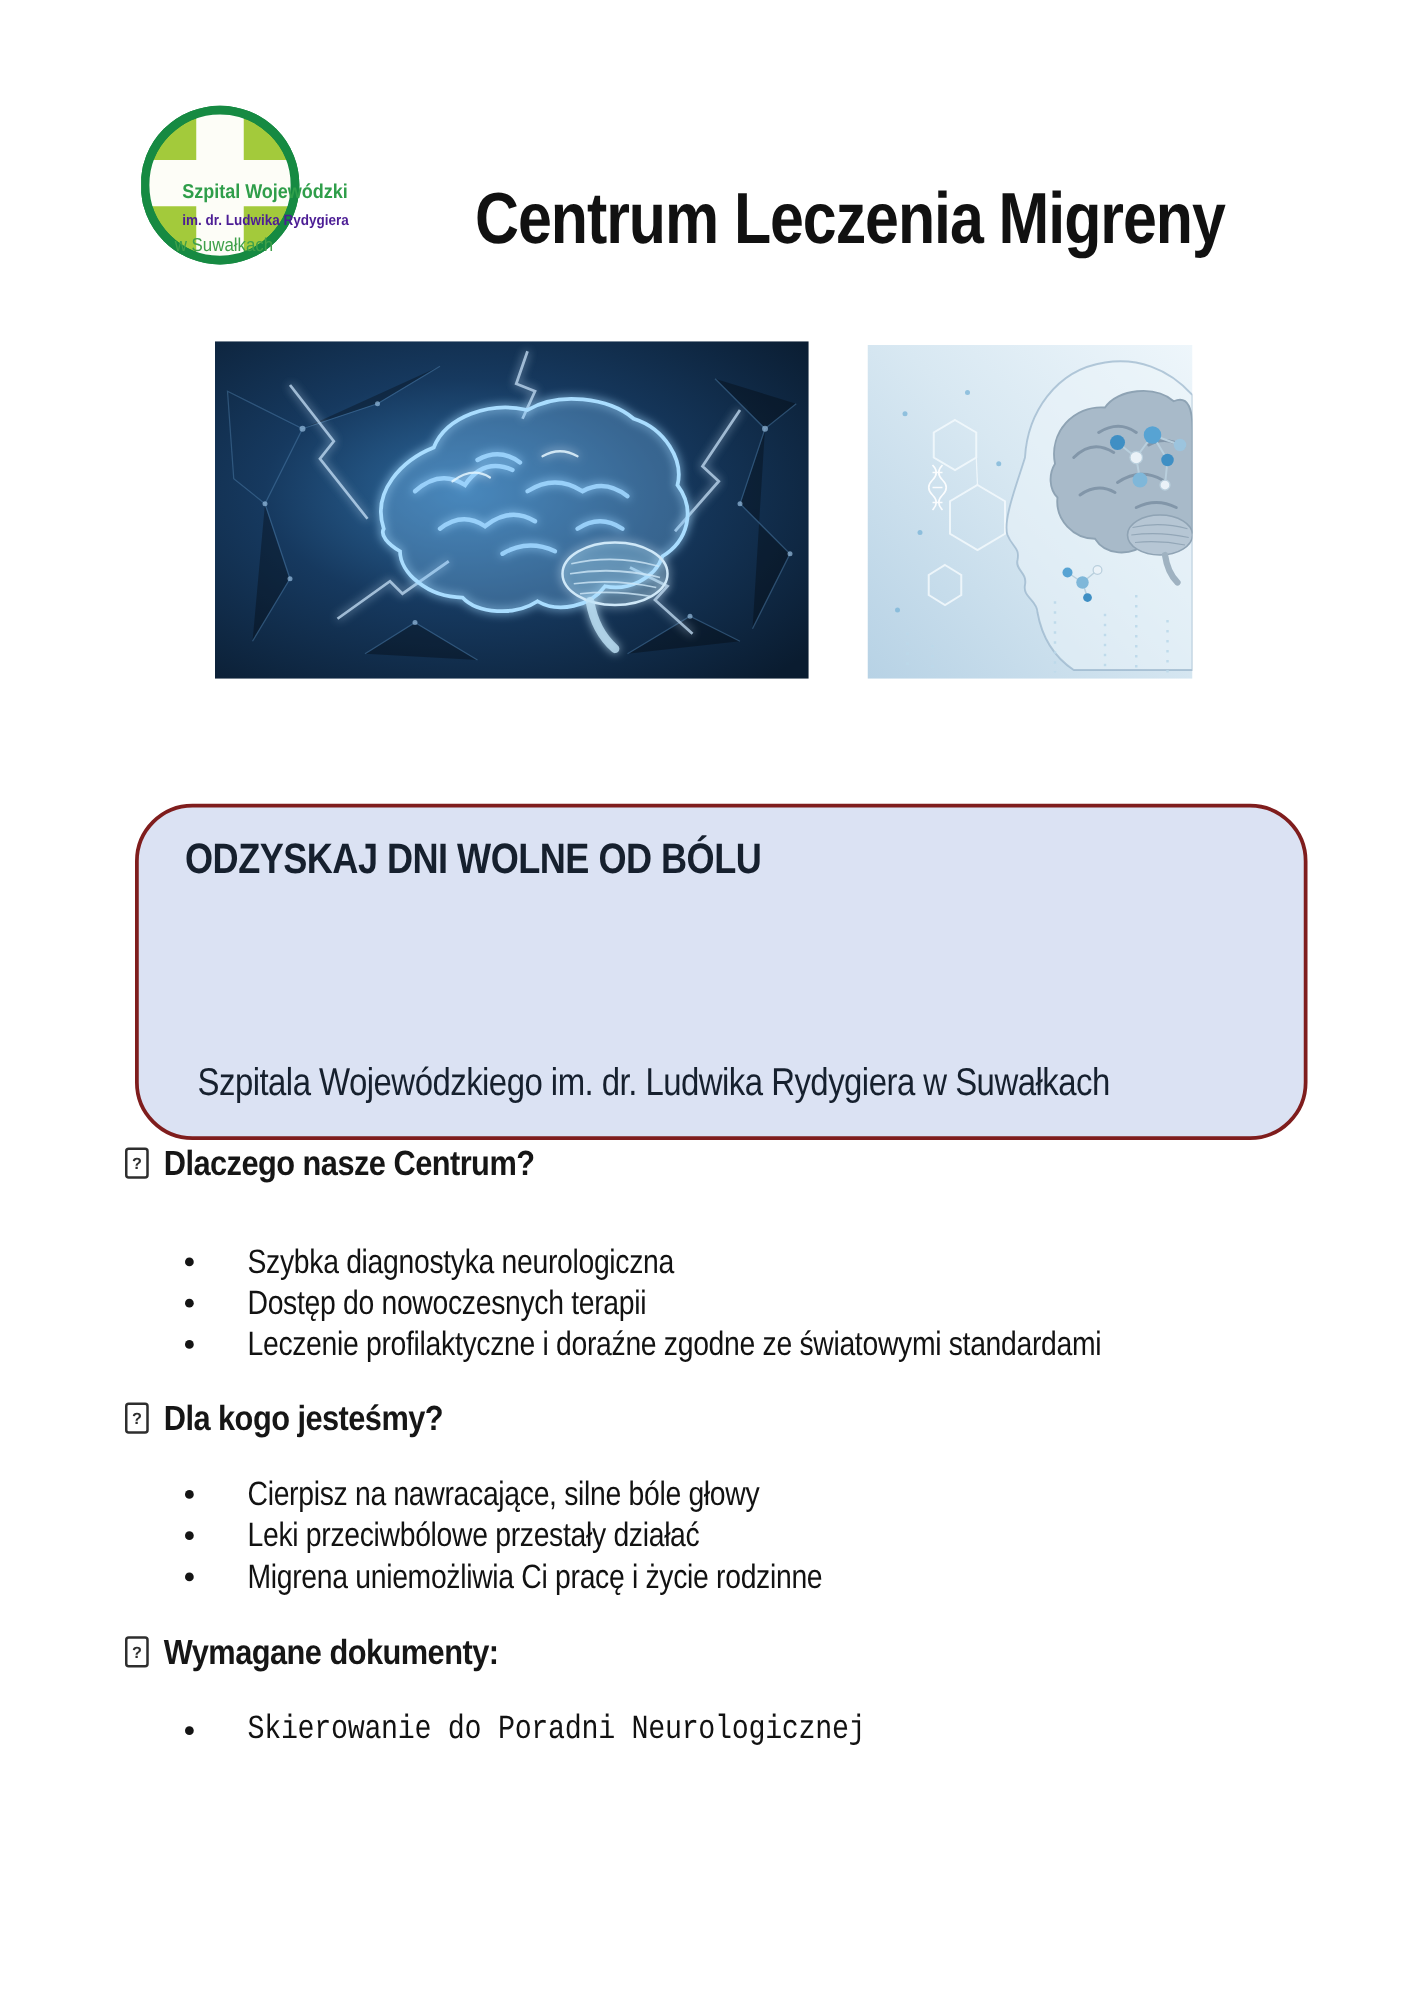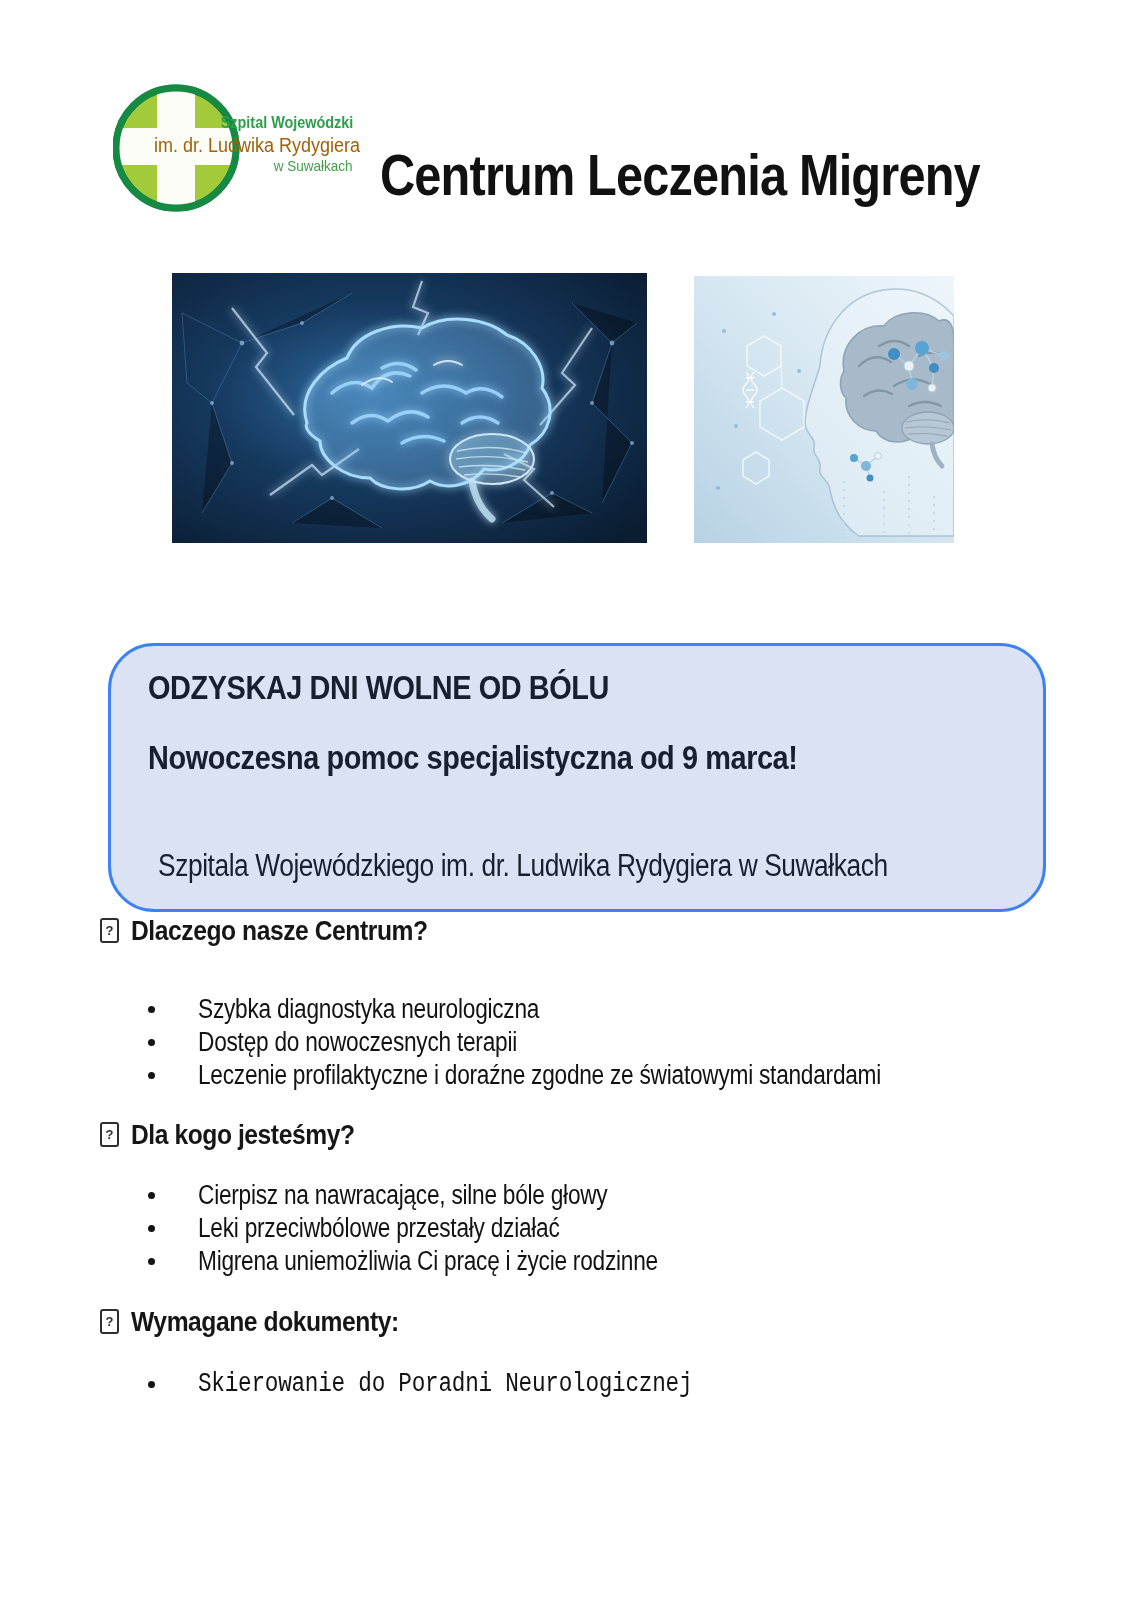--- a/index.html
+++ b/index.html
@@ -4,36 +4,36 @@
 <style>
   html,body{margin:0;padding:0;background:#e9e9e9;}
   .page{
     position:relative;width:1140px;height:1612px;margin:0 auto;
     background:#ffffff;overflow:hidden;
     font-family:"Liberation Sans",sans-serif;color:#1a1a1a;
   }
   
   .logo{position:absolute;left:113px;top:84px;width:270px;height:132px;}
   .logo-svg{position:absolute;left:0;top:0;}
-  .logo-text{position:absolute;left:18px;top:28px;width:222px;text-align:right;}
+  .logo-text{position:absolute;left:18px;top:59px;width:222px;text-align:left;}
   .logo-text div{white-space:nowrap;}
   .lt1{font-size:16px;font-weight:700;color:#2f9e4a;line-height:22px;}
-  .lt2{font-size:20px;font-weight:400;color:#a16207;line-height:22px;}
+  .lt2{font-size:12px;font-weight:700;color:#4c1d95;line-height:22px;}
   .lt3{font-size:15px;font-weight:400;color:#3fa04a;line-height:20px;}
   .ltc{display:inline-block;transform:scaleX(.9);transform-origin:100% 50%;}
   
   .title{position:absolute;left:380px;top:146px;margin:0;font-size:58px;font-weight:700;color:#111;line-height:58px;}
   .cond{display:inline-block;transform:scaleX(.84);transform-origin:0 50%;white-space:nowrap;letter-spacing:-1px;}
   
   .img-left{position:absolute;left:172px;top:273px;width:475px;height:270px;}
   .img-right{position:absolute;left:694px;top:276px;width:260px;height:267px;}
   
   .banner{
     position:absolute;left:108px;top:643px;width:938px;height:269px;box-sizing:border-box;
-    background:#dbe2f3;border:3px solid #3b82f6;border-radius:46px;
+    background:#dbe2f3;border:3px solid #7f1d1d;border-radius:46px;
   }
   .banner div{position:absolute;white-space:nowrap;color:#16202e;}
   .b1{left:37px;top:22px;font-size:34px;font-weight:600;}
   .b2{left:37px;top:92px;font-size:34px;font-weight:700;}
   .b3{left:37px;top:162px;font-size:31px;font-weight:500;}
   .b4{left:47px;top:202px;font-size:31px;font-weight:500;text-align:center;}
   .bcond{display:inline-block;transform:scaleX(.85);transform-origin:0 50%;white-space:nowrap;letter-spacing:-0.5px;}
   
   .sections{position:absolute;left:100px;top:914px;width:990px;}
   .section-title{display:flex;align-items:center;gap:12px;font-size:28px;font-weight:700;line-height:33px;color:#161616;}
@@ -232,21 +232,20 @@
         <path d="M190,215 V262"></path>
         <path d="M215,200 V262"></path>
         <path d="M240,220 V262"></path>
       <path d="M32,230 V262"></path>
         <path d="M52,240 V262"></path>
     </g>
   </svg>
 
   <div class="banner">
     <div class="b1"><span class="bcond">ODZYSKAJ DNI WOLNE OD BÓLU</span></div>
-    <div class="b2"><span class="bcond">Nowoczesna pomoc specjalistyczna od 9 marca!</span></div>
     <div class="b4"><span class="bcond">Szpitala Wojewódzkiego im. dr. Ludwika Rydygiera w Suwałkach</span></div>
   </div>
 
   <div class="sections">
 
     <div class="sec sec-1">
       <div class="section-title">
         <span class="tofu">?</span>
         <span class="st-text">Dlaczego nasze Centrum?</span>
       </div>

